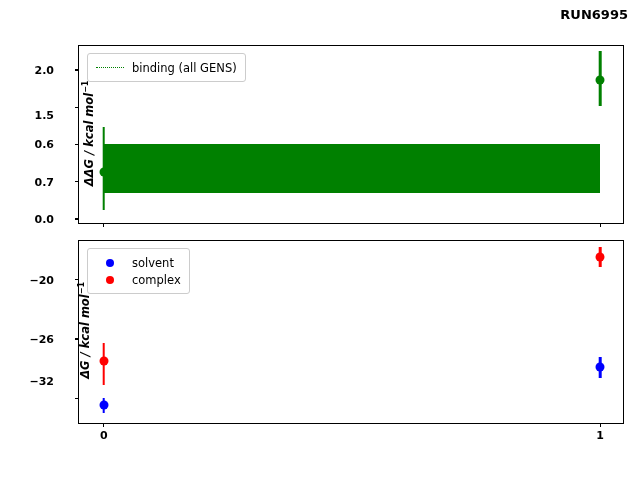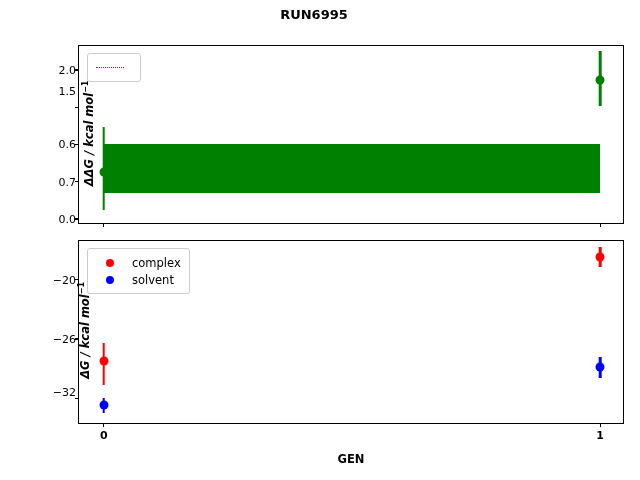--- a/index.html
+++ b/index.html
@@ -1,35 +1,35 @@
 <!DOCTYPE html>
 <html><head>
 <meta charset="utf-8">
 <style>
   html,body{margin:0;padding:0;background:#ffffff;}
   body{width:640px;height:480px;overflow:hidden;
        font-family:"DejaVu Sans","Liberation Sans",sans-serif;
        -webkit-font-smoothing:none;}
   #figure{position:relative;width:640px;height:480px;background:#ffffff;}
 
-  .fig-title{position:absolute;left:0;top:7px;width:628px;text-align:center;
+  .fig-title{position:absolute;left:0;top:7px;width:628px;text-align:right;
              font-size:13px;font-weight:bold;color:#000;}
 
   
   .axes{position:absolute;box-sizing:border-box;border:1.3px solid #000;background:#fff;}
   #axes-top{left:78px;top:45px;width:546px;height:179px;}
   #axes-bottom{left:78px;top:240px;width:546px;height:184px;}
 
   .plotarea{position:absolute;left:0;top:0;right:0;bottom:0;overflow:hidden;}
 
   
   .ytick{position:absolute;right:100%;width:4px;height:1.3px;background:#000;}
-  .ytick-label{position:absolute;right:100%;margin-right:3px;
+  .ytick-label{position:absolute;right:100%;margin-right:25px;
                font-size:11px;color:#000;white-space:nowrap;
-               transform:translateY(-50%);text-align:right;font-weight:normal;}
+               transform:translateY(-50%);text-align:right;font-weight:bold;}
   .xtick{position:absolute;top:100%;width:1.3px;height:4px;background:#000;}
   .xtick-label{position:absolute;top:100%;margin-top:6px;font-size:11px;color:#000;
                transform:translateX(-50%);font-weight:bold;}
 
   
   .ylabel{position:absolute;font-size:11.5px;font-weight:bold;color:#000;
           transform-origin:50% 50%;transform:rotate(-90deg);white-space:nowrap;}
   #ylabel-top{left:-43px;top:50%;margin-top:-9px;}
   #ylabel-bottom{left:-43px;top:50%;margin-top:-9px;}
   .xlabel{position:absolute;left:78px;width:546px;top:452px;text-align:center;
@@ -84,35 +84,36 @@
     </div>
 
     <div id="yticks-top">
         <div class="ytick" style="top: 172.383px;"></div>
         <div class="ytick-label" style="top: 173.033px;">0.0</div>
         <div class="ytick" style="top: 135.092px;"></div>
         <div class="ytick-label" style="top: 135.742px;">0.7</div>
         <div class="ytick" style="top: 97.8px;"></div>
         <div class="ytick-label" style="top: 98.45px;">0.6</div>
         <div class="ytick" style="top: 60.5083px;"></div>
-        <div class="ytick-label" style="top: 45px;">1.5</div>
+        <div class="ytick-label" style="top: 69px;">1.5</div>
         <div class="ytick" style="top: 23.2167px;"></div>
         <div class="ytick-label" style="top: 23.8667px;">2.0</div>
       </div>
 
     <div id="xticks-top">
         <div class="xtick" style="left: 24.1682px;"></div>
         <div class="xtick" style="left: 520.532px;"></div>
       </div>
 
     <div class="legend" id="legend-top">
       <div class="legend-row">
         <span class="legend-key">
             <span class="key-dash"></span>
           </span>
+        <span class="legend-label">binding (all GENS)</span>
       </div>
     </div>
   </div>
 
   <div class="axes" id="axes-bottom">
 
     <div class="ylabel" id="ylabel-bottom"><span class="ital">ΔG / kcal mol</span><span class="sup">−1</span></div>
 
     <div class="plotarea">
       <div class="errbar complex" id="eb-cx-0" style="left: 24.8182px; top: 102.09px; height: 42.1419px;"></div>
@@ -124,39 +125,38 @@
       <div class="dot solvent" id="pt-sv-0" style="left: 24.8182px; top: 164.413px;"></div>
       <div class="dot solvent" id="pt-sv-1" style="left: 521.182px; top: 126.426px;"></div>
     </div>
 
     <div id="yticks-bottom">
         <div class="ytick" style="top: 37.9306px;"></div>
         <div class="ytick-label" style="top: 38.5806px;">−20</div>
         <div class="ytick" style="top: 97.2855px;"></div>
         <div class="ytick-label" style="top: 97.9355px;">−26</div>
         <div class="ytick" style="top: 156.64px;"></div>
-        <div class="ytick-label" style="top: 151px;">−32</div>
+        <div class="ytick-label" style="top: 140px;">−32</div>
       </div>
     <div id="xticks-bottom">
         <div class="xtick" style="left: 24.1682px;"></div>
         <div class="xtick-label" style="left: 24.8182px;">0</div>
         <div class="xtick" style="left: 520.532px;"></div>
         <div class="xtick-label" style="left: 521.182px;">1</div>
       </div>
 
     <div class="legend" id="legend-bottom">
       <div class="legend-row">
         <span class="legend-key">
+            <span class="key-dot blue"></span>
+          </span>
+        <span class="legend-label">solvent</span>
+      </div>
+      <div class="legend-row">
+        <span class="legend-key">
             <span class="key-dot red"></span>
           </span>
         <span class="legend-label">complex</span>
       </div>
-      <div class="legend-row">
-        <span class="legend-key">
-            <span class="key-dot blue"></span>
-          </span>
-        <span class="legend-label">solvent</span>
-      </div>
     </div>
   </div>
 
-  <div class="xlabel">GEN</div>
 </div>
 
 </body></html>

